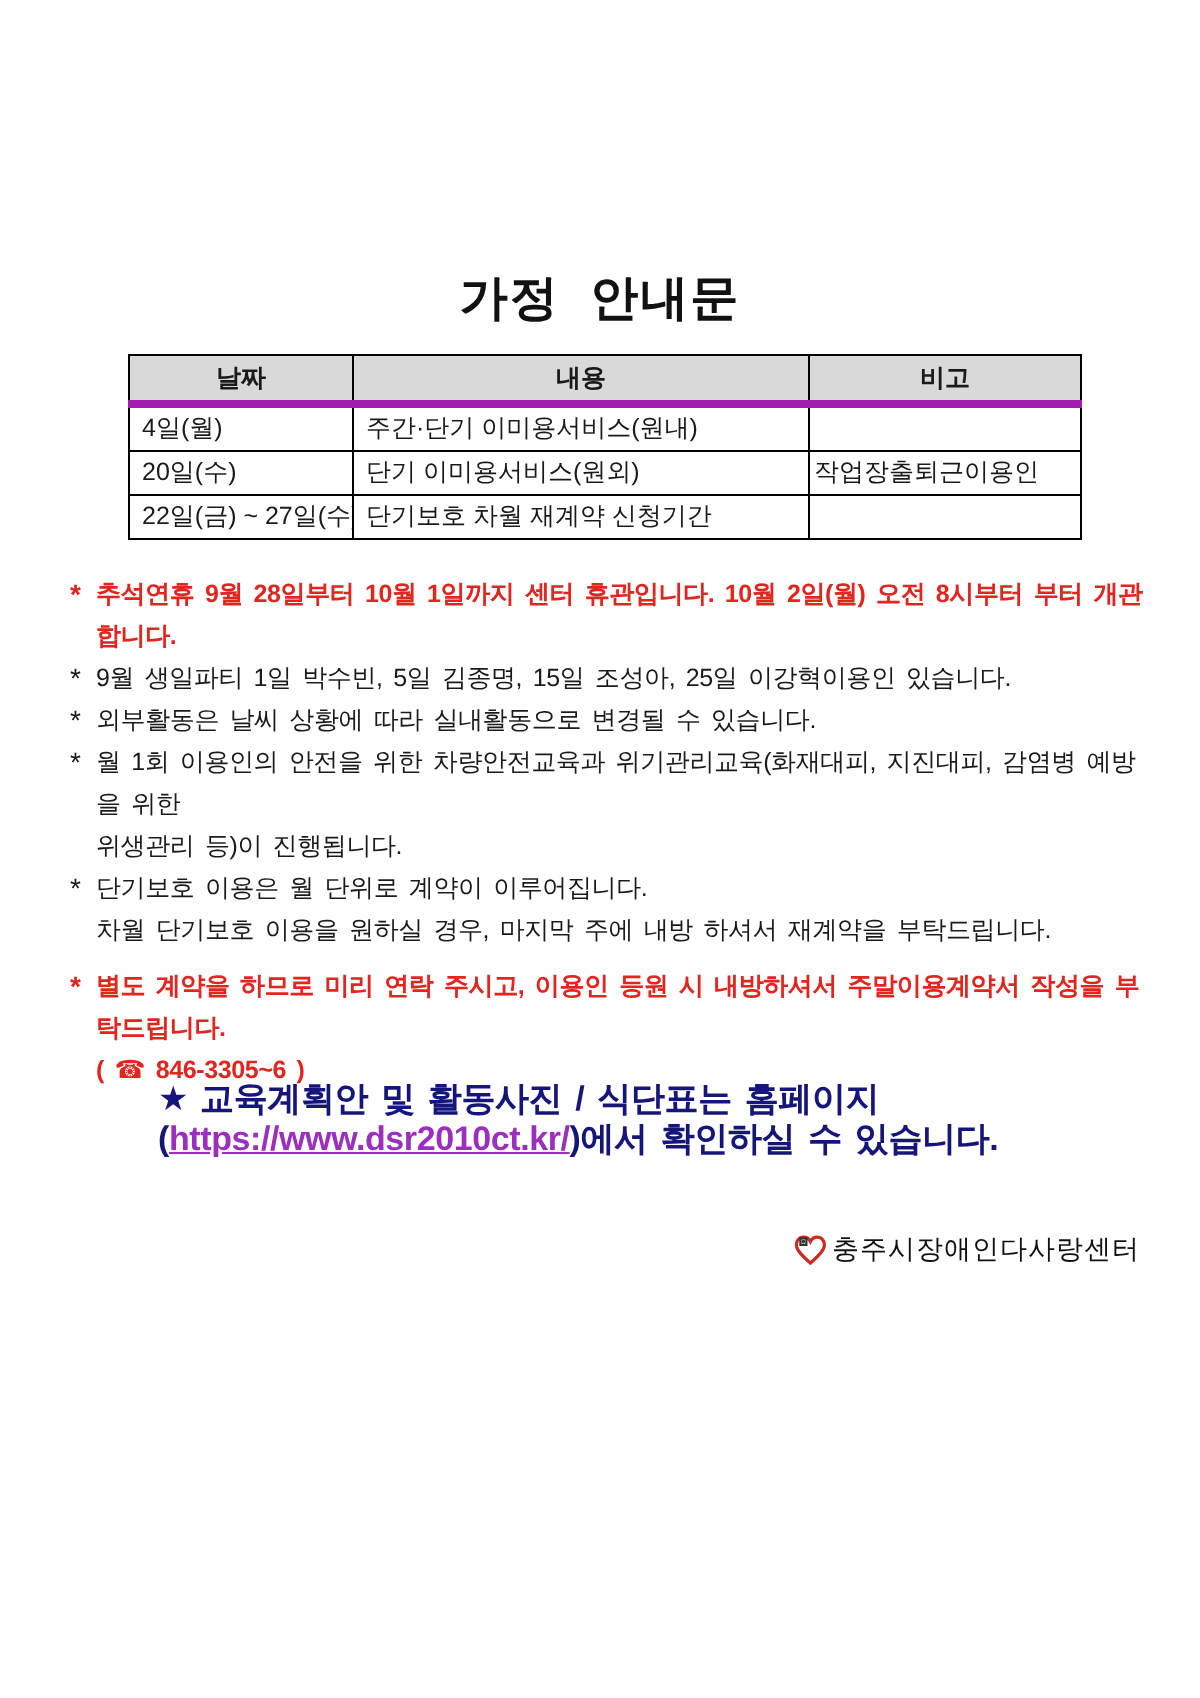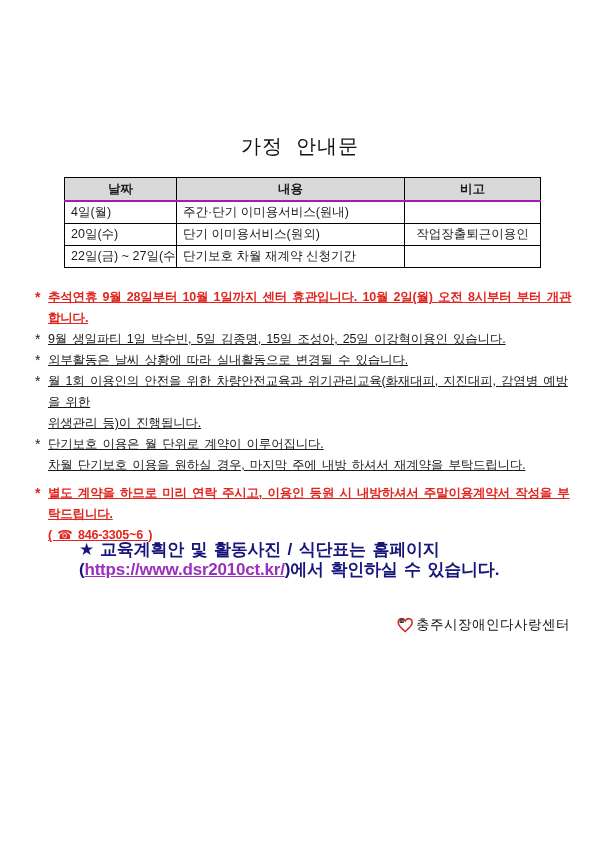--- a/index.html
+++ b/index.html
@@ -7,55 +7,55 @@
     position:relative;
     width:600px;height:849px;
     background:#ffffff;
     font-family:"Liberation Sans","DejaVu Sans",sans-serif;
     color:#1a1a1a;
     overflow:hidden;
   }
   .title{
     position:absolute;top:133px;left:0;width:100%;
     margin:0;text-align:center;
-    font-size:20px;font-weight:normal;color:#111111;
+    font-size:24px;font-weight:bold;color:#111111;
     white-space:pre;letter-spacing:1px;
   }
   .schedule-table{
     position:absolute;top:177px;left:64px;
     border-collapse:collapse;
     table-layout:fixed;width:476px;
     font-size:12.5px;
   }
   .schedule-table th,.schedule-table td{
     border:1px solid #000000;
     padding:2px 6px;
     height:15px;
     overflow:hidden;white-space:nowrap;
   }
   .schedule-table th{
     background:#d9d9d9;
     font-weight:bold;text-align:center;
     height:18px;
-    border-bottom:2px solid #a21caf;
+    border-bottom:4px solid #a21caf;
   }
   .col-date{width:112px;}
   .col-content{width:228px;}
   .col-note{width:136px;}
-  .schedule-table td.note-cell{text-align:center;padding:2px 2px;font-family:Liberation Mono, monospace;}
+  .schedule-table td.note-cell{text-align:left;padding:2px 2px;font-family:Liberation Mono, monospace;}
   .notices{
     position:absolute;top:287px;left:35px;width:540px;
     font-size:12.5px;line-height:21px;
   }
   .notice{display:flex;align-items:flex-start;}
   .notice .bullet{
     width:13px;flex:0 0 13px;text-align:left;
     font-size:14px;
   }
-  .notice .ntext{flex:1;word-spacing:2px;letter-spacing:-0.2px;text-decoration:underline;}
+  .notice .ntext{flex:1;word-spacing:2px;letter-spacing:-0.2px;}
   .notice-red{color:#e2251f;font-weight:bold;}
   .notice-black{color:#1a1a1a;}
   .notice-gap{margin-top:7px;}
   .homepage{
     position:absolute;top:540px;left:35px;width:540px;
     font-size:17px;line-height:20px;
     color:#15157a;font-weight:bold;
     word-spacing:2px;letter-spacing:-0.2px;margin-left:44px;
   }
   .homepage .star{margin-right:6px;}

